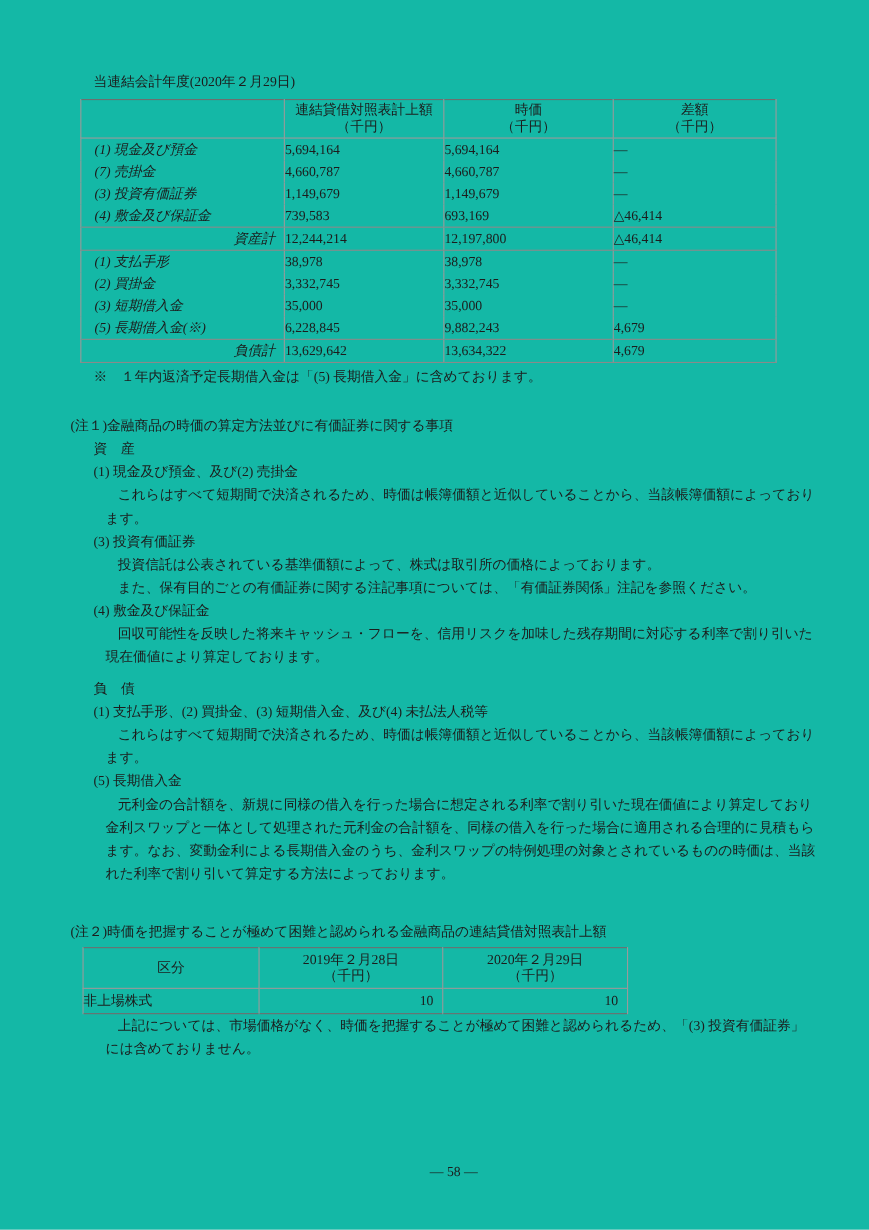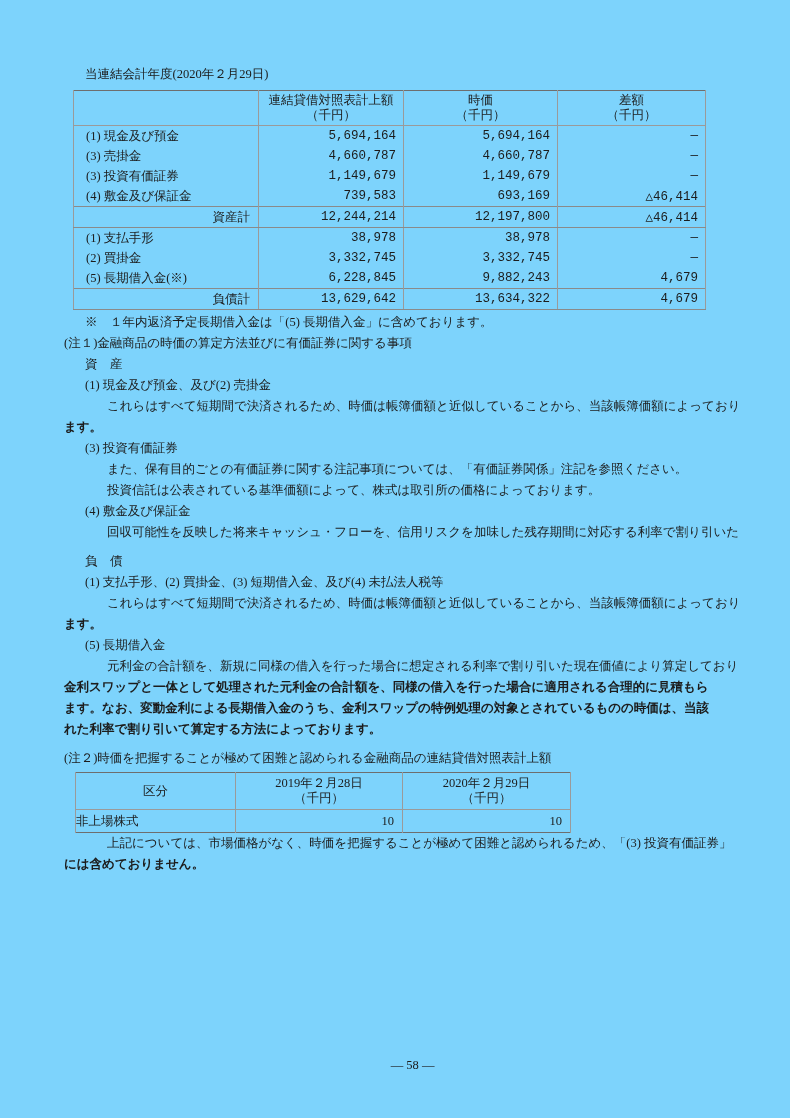--- a/index.html
+++ b/index.html
@@ -1,48 +1,48 @@
 <!DOCTYPE html>
 <html><head>
 <meta charset="utf-8">
 <style>
   html,body{margin:0;padding:0;background:#e8e8e8;}
   .page{
     position:relative;
     width:790px;height:1118px;
     margin:0 auto;
-    background:#7dd3fc;
+    background:#14b8a6;
     font-family:"Liberation Serif","DejaVu Serif",serif;
     color:#1c1c1c;
     font-size:12.5px;
     overflow:hidden;
   }
   .content{position:absolute;left:64px;top:0;width:678px;}
   .doc-title{margin:66px 0 0 21px;line-height:16px;white-space:nowrap;}
 
   table{border-collapse:collapse;table-layout:fixed;}
 
   
   .t1{margin:8px 0 0 9px;width:632px;border:1px solid #6e6e6e;}
   .t1 th,.t1 td{
     border-left:1px solid #9a9a9a;border-right:1px solid #9a9a9a;
     font-weight:normal;padding:0;font-size:12.5px;
   }
   .t1 thead th{border-bottom:1px solid #9a9a9a;height:34px;text-align:center;line-height:15px;vertical-align:middle;}
   .t1 tbody td{height:20px;vertical-align:middle;white-space:nowrap;}
-  .t1 td.lbl{text-align:left;padding-left:12px;}
-  .t1 td.num{text-align:right;padding-right:7px;font-family:Liberation Mono, monospace;}
+  .t1 td.lbl{text-align:left;padding-left:12px;font-style:italic;}
+  .t1 td.num{padding-right:7px;}
   .t1 tr.total td{border-top:1px solid #8a8a8a;border-bottom:1px solid #8a8a8a;}
   .t1 tr.total td.lbl{text-align:right;padding-right:8px;}
 
   
   .tl{line-height:21px;height:21px;white-space:nowrap;}
-  .ind0{margin-left:0;}
+  .ind0{margin-left:0;margin-top:24px;}
   .ind1{margin-left:21px;}
-  .ind1b{font-weight:bold;}
+  .ind1b{margin-left:32px;}
   .ind2{margin-left:43px;}
   .vgap{height:8px;}
   .after-table{margin-top:2px;}
 
   
   .t2{margin:3px 0 0 11px;width:495px;border:1px solid #6e6e6e;}
   .t2 th,.t2 td{
     border-left:1px solid #9a9a9a;border-right:1px solid #9a9a9a;
     font-weight:normal;padding:0;font-size:12.5px;
   }
@@ -86,21 +86,21 @@
         </tr>
       </thead>
       <tbody>
         <tr>
           <td class="lbl">(1) 現金及び預金</td>
           <td class="num">5,694,164</td>
           <td class="num">5,694,164</td>
           <td class="num">—</td>
         </tr>
         <tr>
-          <td class="lbl">(3) 売掛金</td>
+          <td class="lbl">(7) 売掛金</td>
           <td class="num">4,660,787</td>
           <td class="num">4,660,787</td>
           <td class="num">—</td>
         </tr>
         <tr>
           <td class="lbl">(3) 投資有価証券</td>
           <td class="num">1,149,679</td>
           <td class="num">1,149,679</td>
           <td class="num">—</td>
         </tr>
@@ -119,20 +119,26 @@
         <tr>
           <td class="lbl">(1) 支払手形</td>
           <td class="num">38,978</td>
           <td class="num">38,978</td>
           <td class="num">—</td>
         </tr>
         <tr>
           <td class="lbl">(2) 買掛金</td>
           <td class="num">3,332,745</td>
           <td class="num">3,332,745</td>
+          <td class="num">—</td>
+        </tr>
+        <tr>
+          <td class="lbl">(3) 短期借入金</td>
+          <td class="num">35,000</td>
+          <td class="num">35,000</td>
           <td class="num">—</td>
         </tr>
         <tr>
           <td class="lbl">(5) 長期借入金(※)</td>
           <td class="num">6,228,845</td>
           <td class="num">9,882,243</td>
           <td class="num">4,679</td>
         </tr>
         <tr class="total">
           <td class="lbl">負債計</td>
@@ -144,24 +150,25 @@
     </table>
 
     <div class="tl ind1 after-table">※　１年内返済予定長期借入金は「(5) 長期借入金」に含めております。</div>
 
     <div class="tl ind0">(注１)金融商品の時価の算定方法並びに有価証券に関する事項</div>
     <div class="tl ind1">資　産</div>
     <div class="tl ind1">(1) 現金及び預金、及び(2) 売掛金</div>
     <div class="tl ind2">これらはすべて短期間で決済されるため、時価は帳簿価額と近似していることから、当該帳簿価額によっており</div>
     <div class="tl ind1b">ます。</div>
     <div class="tl ind1">(3) 投資有価証券</div>
+    <div class="tl ind2">投資信託は公表されている基準価額によって、株式は取引所の価格によっております。</div>
     <div class="tl ind2">また、保有目的ごとの有価証券に関する注記事項については、「有価証券関係」注記を参照ください。</div>
-    <div class="tl ind2">投資信託は公表されている基準価額によって、株式は取引所の価格によっております。</div>
     <div class="tl ind1">(4) 敷金及び保証金</div>
     <div class="tl ind2">回収可能性を反映した将来キャッシュ・フローを、信用リスクを加味した残存期間に対応する利率で割り引いた</div>
+    <div class="tl ind1b">現在価値により算定しております。</div>
     <div class="vgap"></div>
     <div class="tl ind1">負　債</div>
     <div class="tl ind1">(1) 支払手形、(2) 買掛金、(3) 短期借入金、及び(4) 未払法人税等</div>
     <div class="tl ind2">これらはすべて短期間で決済されるため、時価は帳簿価額と近似していることから、当該帳簿価額によっており</div>
     <div class="tl ind1b">ます。</div>
     <div class="tl ind1">(5) 長期借入金</div>
     <div class="tl ind2">元利金の合計額を、新規に同様の借入を行った場合に想定される利率で割り引いた現在価値により算定しており</div>
     <div class="tl ind1b">金利スワップと一体として処理された元利金の合計額を、同様の借入を行った場合に適用される合理的に見積もら</div>
     <div class="tl ind1b">ます。なお、変動金利による長期借入金のうち、金利スワップの特例処理の対象とされているものの時価は、当該</div>
     <div class="tl ind1b">れた利率で割り引いて算定する方法によっております。</div>

